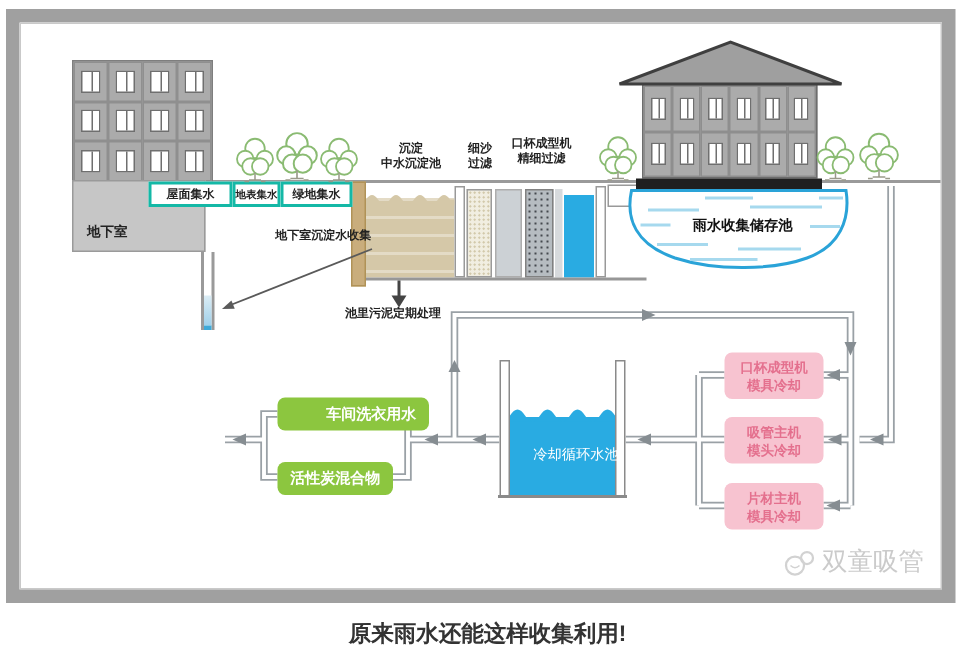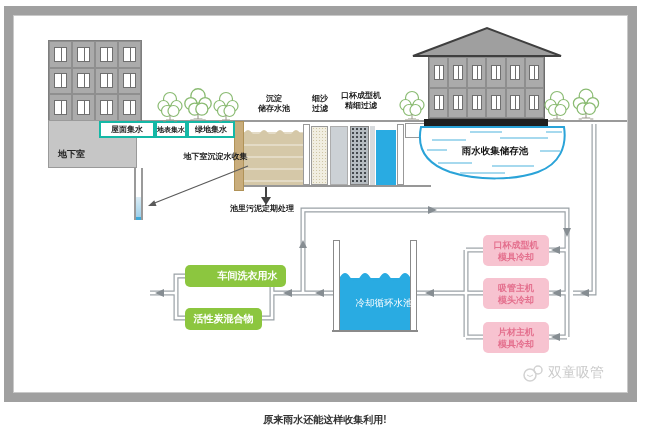--- a/index.html
+++ b/index.html
@@ -62,23 +62,23 @@
         justify-content:center;}
   .greybox{position:absolute;left:86px;top:283px;width:64px;height:21px;background:#9f9f9f;
            color:#fff;font-weight:bold;font-size:10px;display:flex;align-items:center;justify-content:center;}
   .pbox{position:absolute;left:483px;width:66px;height:31px;background:#f7c3d0;color:#e4708e;
         font-weight:bold;font-size:9px;line-height:12px;border-radius:5px;display:flex;
         flex-direction:column;align-items:center;justify-content:center;}
   
   .title{position:absolute;left:145px;top:354px;width:345px;text-align:center;
          font-family:"Liberation Serif", serif;font-size:23px;letter-spacing:1px;color:#555;}
   .wm{position:absolute;left:522px;top:363px;display:flex;align-items:center;gap:4px;
-      color:#cbcbcb;font-size:14px;}
+      color:#cbcbcb;font-size:17px;}
   .caption{position:absolute;left:0;top:413px;width:650px;text-align:center;font-weight:bold;
-           font-size:10px;color:#333;}
+           font-size:15px;color:#333;}
   svg.overlay{position:absolute;left:0;top:0;}
 </style>
 </head>
 <body>
 
 <div class="canvas">
 
   <div class="frame"></div>
 
   <div class="ground"></div>
@@ -139,21 +139,21 @@
   <div class="wall" style="left:397px;top:124px;width:7px;height:61px;"></div>
   <div class="wall" style="left:405px;top:123px;width:26px;height:15px;"></div>
   <div class="tankbottom"></div>
 
   <div class="wbox" style="left:99px;top:121px;width:56px;height:17px;">屋面集水</div>
   <div class="wbox" style="left:155px;top:121px;width:32px;height:17px;font-size:7px;">地表集水</div>
   <div class="wbox" style="left:187px;top:121px;width:48px;height:17px;">绿地集水</div>
 
   <div class="lbl" style="left:248px;top:94px;width:52px;">
     <span>沉淀</span><br>
-    <span>储存水池</span>
+    <span>中水沉淀池</span>
   </div>
   <div class="lbl" style="left:305px;top:94px;width:30px;">
     <span>细沙</span><br>
     <span>过滤</span>
   </div>
   <div class="lbl" style="left:334px;top:91px;width:54px;">
     <span>口杯成型机</span><br>
     <span>精细过滤</span>
   </div>
   <div class="lbl" style="left:222px;top:204px;width:80px;">池里污泥定期处理</div>

